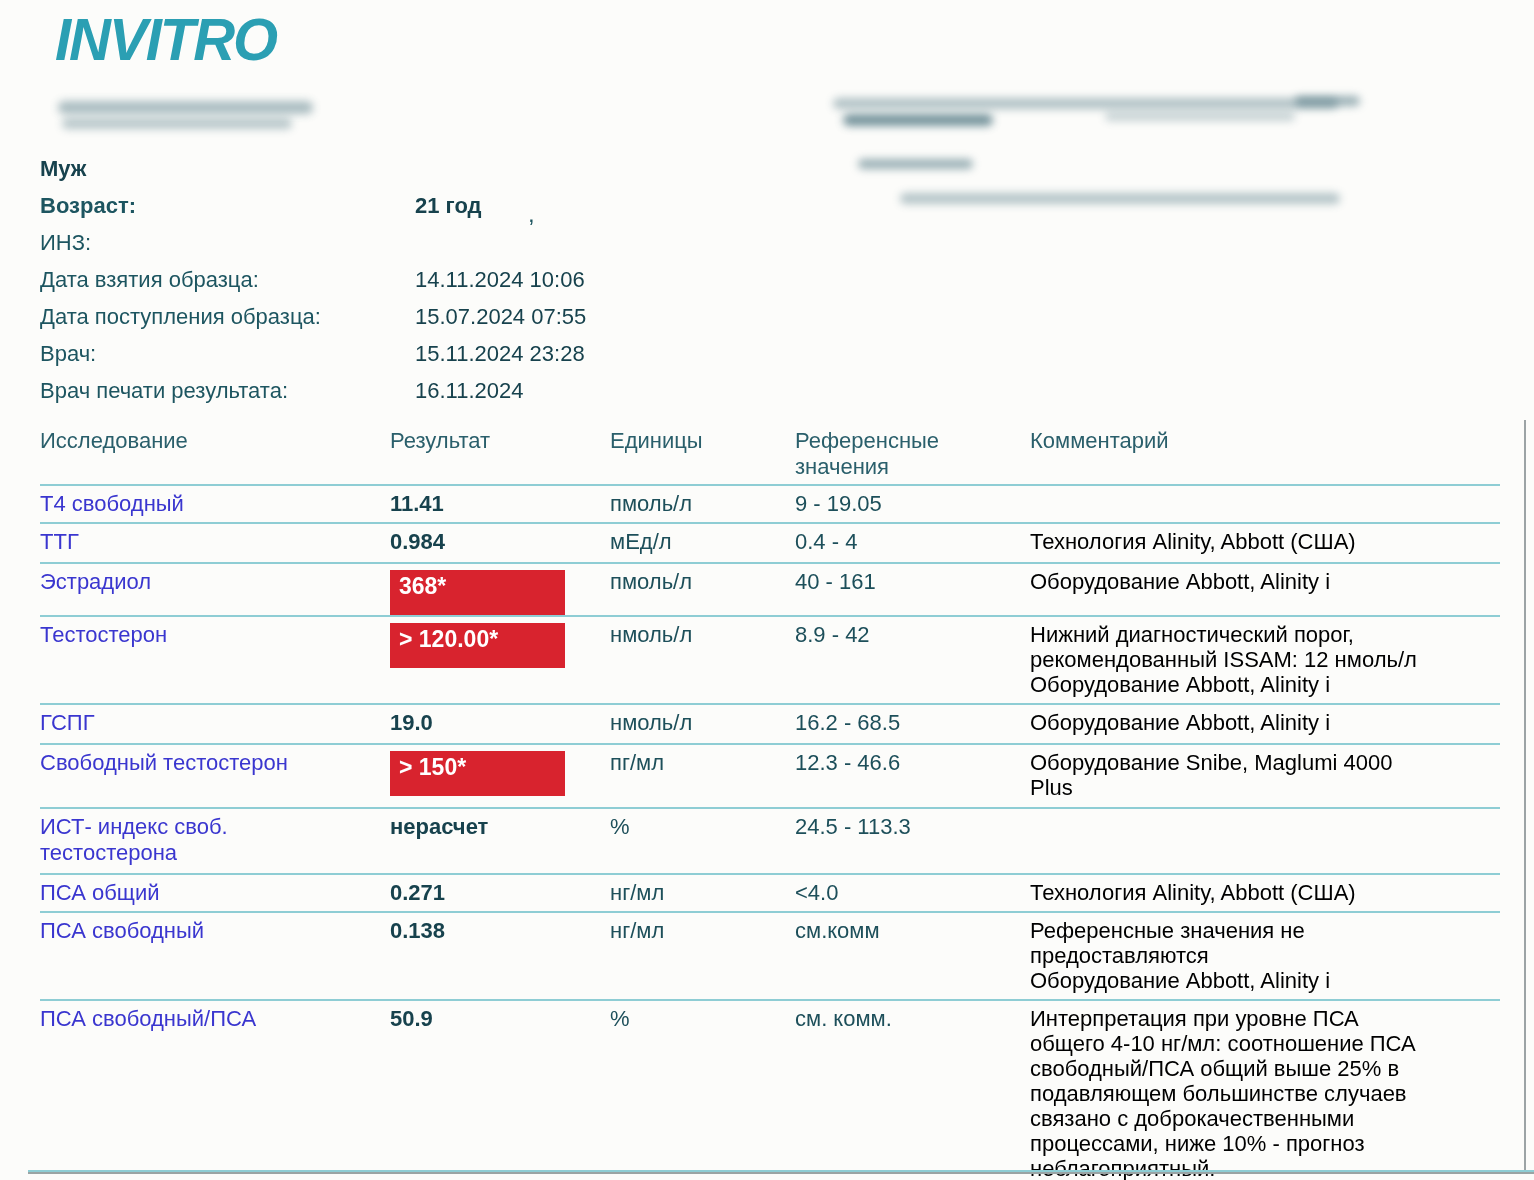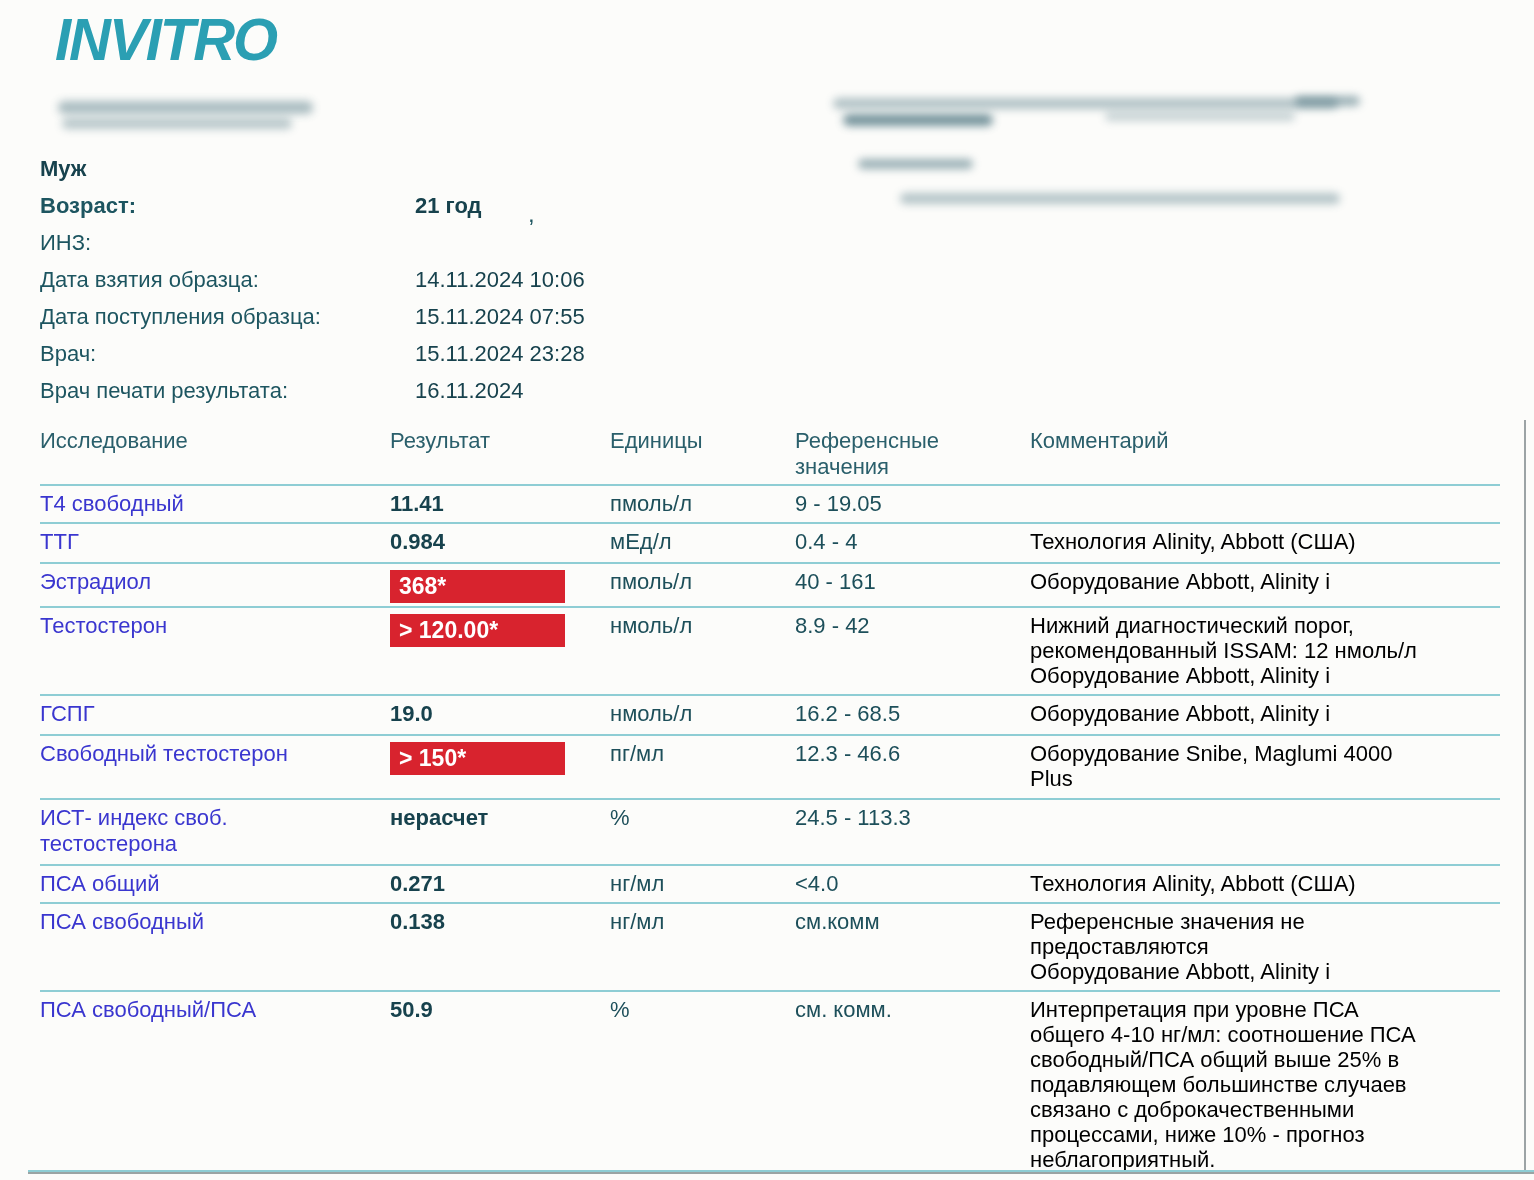--- a/index.html
+++ b/index.html
@@ -47,21 +47,21 @@
   .td{padding-top:5px;line-height:26px;white-space:pre-line;}
   .td-test{color:#3a36cf;}
   .td-result{color:#17424d;font-weight:bold;}
   .td-units{color:#1d4f5a;}
   .td-ref{color:#1d4f5a;}
   .td-comment{color:#000000;line-height:25px;}
   .flag{
     display:inline-block;width:166px;
     background:#d8232e;color:#ffffff;
     font-weight:bold;font-size:23px;
-    padding:3px 0 4px 9px;margin-top:1px;
+    padding:3px 0 16px 9px;margin-top:1px;
   }
   
   .bottom-line{
     position:absolute;left:28px;top:1170px;width:1506px;height:4px;
     background:linear-gradient(#8ecdd4 60%,#9aa4a4 40%);
   }
   .edge-line{
     position:absolute;left:1524px;top:420px;width:2px;height:752px;
     background:#4c5a5e;opacity:.55;
   }
@@ -91,21 +91,21 @@
     <div class="info-row">
       <div class="info-label">ИНЗ:</div>
       <div class="info-value"></div>
     </div>
     <div class="info-row">
       <div class="info-label">Дата взятия образца:</div>
       <div class="info-value">14.11.2024 10:06</div>
     </div>
     <div class="info-row">
       <div class="info-label">Дата поступления образца:</div>
-      <div class="info-value">15.11.2024 07:55</div>
+      <div class="info-value">15.07.2024 07:55</div>
     </div>
     <div class="info-row">
       <div class="info-label">Врач:</div>
       <div class="info-value">15.11.2024 23:28</div>
     </div>
     <div class="info-row">
       <div class="info-label">Врач печати результата:</div>
       <div class="info-value">16.11.2024</div>
     </div>
   </div>

